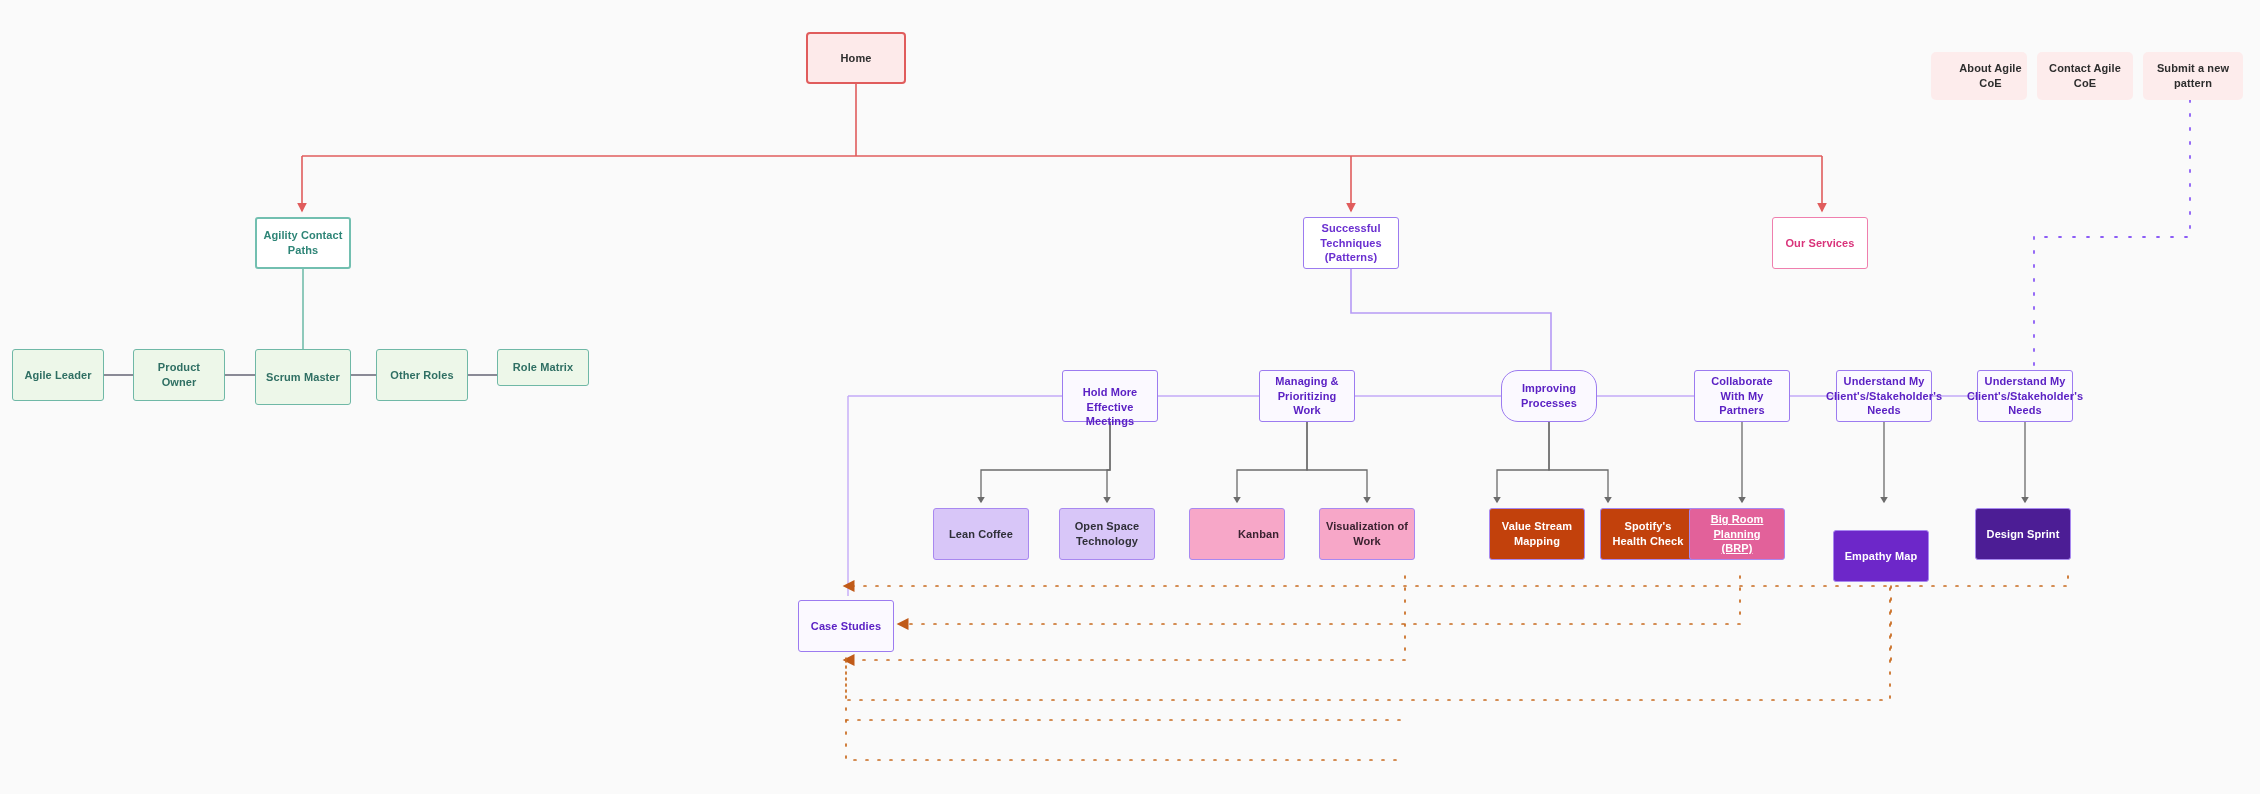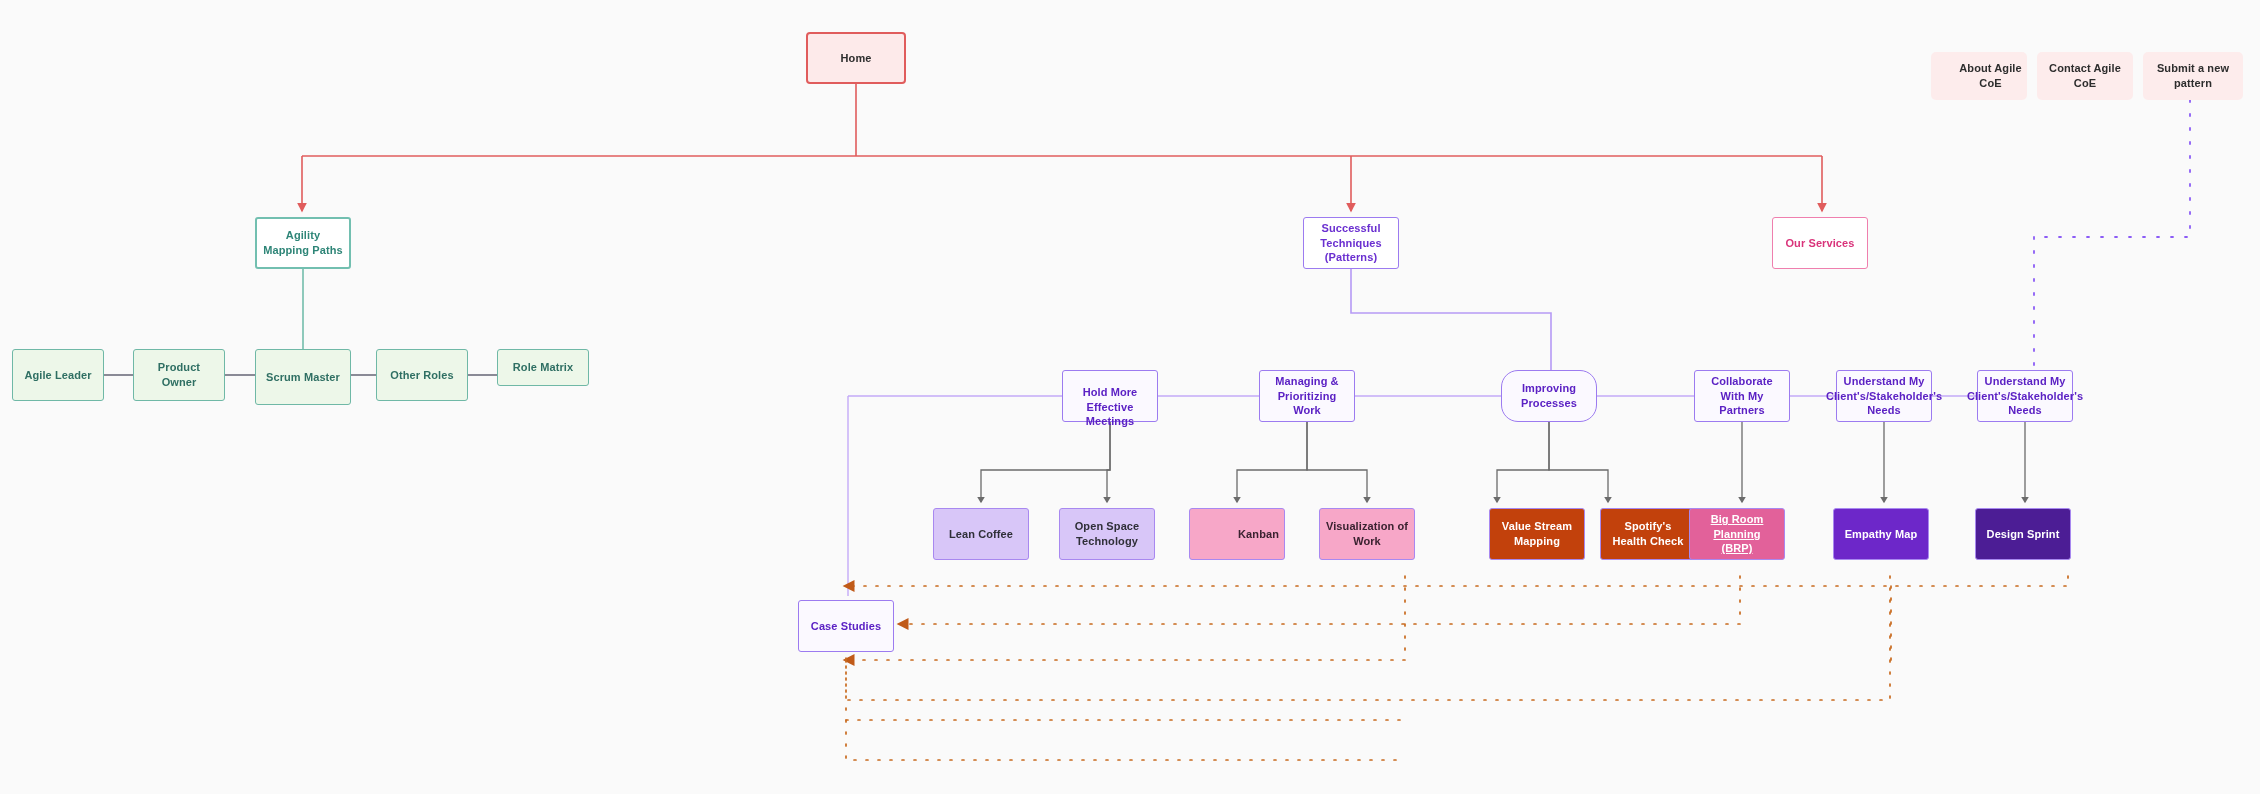--- a/index.html
+++ b/index.html
@@ -31,21 +31,21 @@
   .n-pinkflat{background:#fdecec;border:none;color:#2d2d2d;border-radius:5px;}
   .n-teal{background:#ffffff;border:2px solid #72bfb0;color:#2e8577;}
   .n-green{background:#edf7e9;border:1.5px solid #6fb8a6;color:#2f6f63;}
   .n-purpleout{background:#ffffff;border:1.6px solid #9c7bf0;color:#6a2fd0;}
   .n-pinkout{background:#ffffff;border:1.6px solid #ef7fae;color:#d9337a;}
   .n-lavender{background:#fbf9ff;border:1.6px solid #9c7bf0;color:#5b21c4;}
   .n-lilacfill{background:#d8c6f8;border:1.4px solid #a888f0;color:#2f2f38;}
   .n-pinkfill{background:#f7a7c8;border:1.4px solid #a888f0;color:#3a2230;}
   .n-violetfill{background:#c2410c;border:1.4px solid #a888f0;color:#ffffff;margin-left:40px;}
   .n-rosefill{background:#e2619a;border:1.4px solid #a888f0;color:#ffffff;text-decoration:underline;}
-  .n-deepviolet{background:#6d27c9;border:1.4px solid #a888f0;color:#ffffff;}
+  .n-deepviolet{background:#6d27c9;border:1.4px solid #a888f0;color:#ffffff;margin-top:22px;}
   .n-magenta{background:#4c1d95;border:1.4px solid #a888f0;color:#ffffff;}
 </style>
 </head>
 <body>
 
 <div id="canvas">
 
   <svg class="edges" viewBox="0 0 2260 794">
     <defs>
       <marker id="ar-red" markerWidth="8" markerHeight="8" refX="5" refY="3" orient="auto">
@@ -127,21 +127,21 @@
       <div class="node n-pinkflat" style="left: 1931px; top: 52px; width: 96px; height: 48px; padding-left: 28px;">
         <span style="white-space: pre-line;">About Agile CoE</span>
       </div>
       <div class="node n-pinkflat" style="left: 2037px; top: 52px; width: 96px; height: 48px;">
         <span style="white-space: pre-line;">Contact  Agile CoE</span>
       </div>
       <div class="node n-pinkflat" style="left: 2143px; top: 52px; width: 100px; height: 48px;">
         <span style="white-space: pre-line;">Submit a new pattern</span>
       </div>
       <div class="node n-teal" style="left: 255px; top: 217px; width: 96px; height: 52px;">
-        <span style="white-space: pre-line;">Agility Mapping Paths</span>
+        <span style="white-space: pre-line;">Agility Contact Paths</span>
       </div>
       <div class="node n-purpleout" style="left: 1303px; top: 217px; width: 96px; height: 52px;">
         <span style="white-space: pre-line;">Successful Techniques
 (Patterns)</span>
       </div>
       <div class="node n-pinkout" style="left: 1772px; top: 217px; width: 96px; height: 52px;">
         <span style="white-space: pre-line;">Our Services</span>
       </div>
       <div class="node n-green" style="left: 12px; top: 349px; width: 92px; height: 52px;">
         <span style="white-space: pre-line;">Agile Leader</span>

